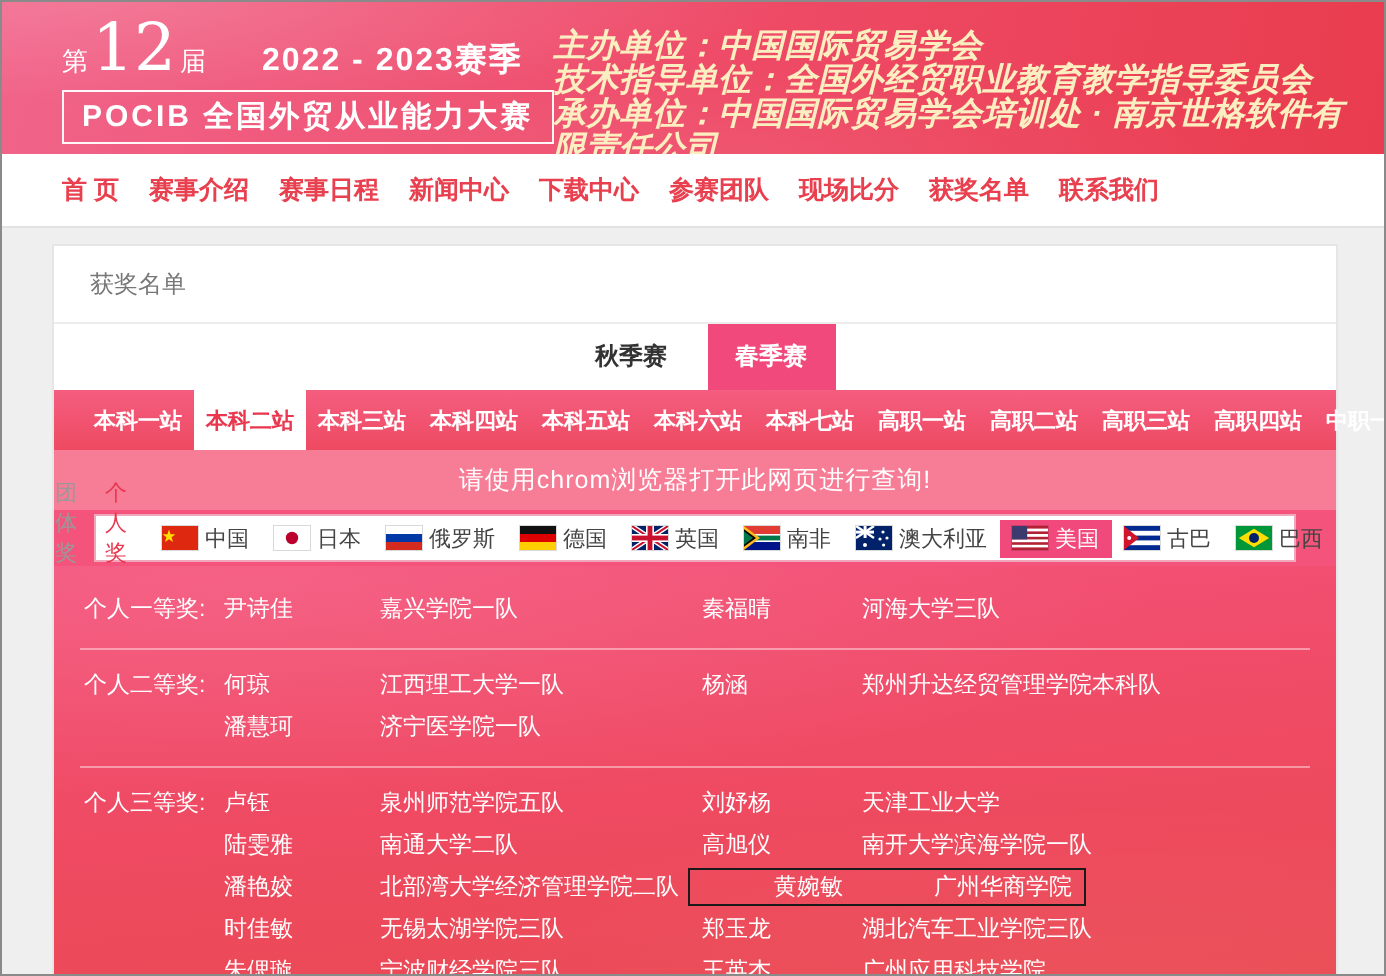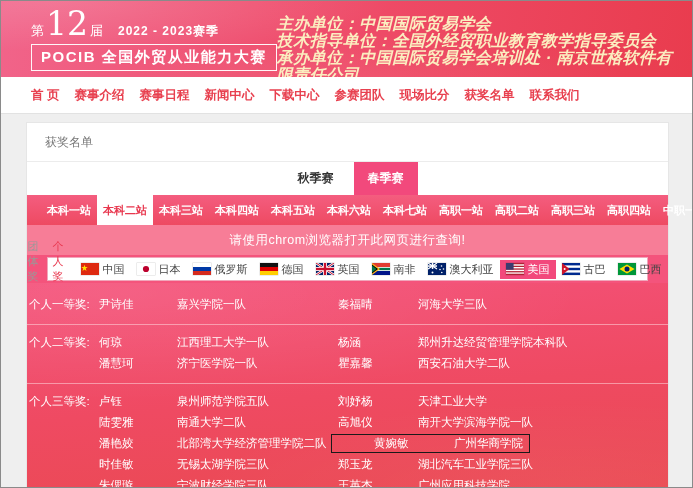--- a/index.html
+++ b/index.html
@@ -12,21 +12,21 @@
     background:
       radial-gradient(90% 120% at 8% 0%, rgba(255,255,255,.14), transparent 55%),
       radial-gradient(60% 90% at 55% 100%, rgba(255,255,255,.06), transparent 60%),
       linear-gradient(100deg, #f1648a 0%, #ee4a66 55%, #e93c4e 100%);
     color:#fff;
   }
   .logo { margin:8px 0 0 30px; }
   .logo-line1 { display:flex; align-items:baseline; }
   .edition-pre, .edition-suf { font-size:13px; }
   .edition-num { font-family:"DejaVu Serif", serif; font-size:33px; line-height:30px; margin:0 2px; }
-  .season-label { font-size:12px; font-weight:bold; margin-left:15px; letter-spacing:1px; }
+  .season-label { font-size:16px; font-weight:bold; margin-left:28px; letter-spacing:1px; }
   .logo-box { margin-top:4px; display:inline-block; border:1px solid rgba(255,255,255,.95); padding:3px 9px; font-size:15px; font-weight:bold; letter-spacing:1.5px; white-space:nowrap; }
   .org-lines { margin:14px 18px 0 0; text-align:left; }
   .org-line { font-size:16px; line-height:17px; color:#fbeec0; font-weight:bold; font-style:italic; letter-spacing:.5px; }
 
   
   .nav { height:36px; flex:0 0 36px; background:#fff; display:flex; align-items:center; padding-left:30px; }
   .nav-item { color:#e8404f; font-size:12.5px; font-weight:bold; margin-right:15px; cursor:pointer; white-space:nowrap; }
 
   
   .main { flex:1; background:#efefef; border-top:1px solid #e2e2e2; padding:8px 25px 8px; }
@@ -53,21 +53,21 @@
   .country.active { background:#f2497c; color:#fff;text-align:right; }
   .flag { display:inline-block; width:18px; height:12px; margin-right:4px; line-height:0; box-shadow:0 0 0 .5px rgba(0,0,0,.15); }
   .flag svg { display:block; }
 
   .awards { flex:1; color:#fff; font-size:11.5px; padding-top:4px;
     background:
       radial-gradient(120% 80% at 15% 5%, rgba(255,255,255,.09), transparent 60%),
       radial-gradient(100% 70% at 85% 95%, rgba(255,255,255,.05), transparent 60%),
       linear-gradient(175deg, #f4527b 0%, #ef4a62 50%, #e9494f 100%);
   }
-  .aw-section { margin:0 0; padding:7px 0 9px; }
+  .aw-section { margin:0 13px; padding:7px 0 9px; }
   .aw-section:not(:last-child) { border-bottom:1px solid rgba(255,215,220,.55); }
   .aw-row { display:flex; align-items:center; height:21px; padding-left:2px; }
   .alabel { width:70px; flex:0 0 70px; }
   .n1 { width:78px; flex:0 0 78px; }
   .s1 { width:160px; flex:0 0 160px; }
   .pair { display:inline-flex; align-items:center; border:1px solid transparent; padding:1px 6px; margin-left:-6px; }
   .pair.boxed { border-color:#1a1a1a;padding-left:42px; }
   .n2 { width:80px; flex:0 0 80px; }
   .s2 { white-space:nowrap; }
 </style>
@@ -283,24 +283,20 @@
               <span class="s1">江西理工大学一队</span>
               <span class="pair">
                 <span class="n2">杨涵</span>
                 <span class="s2">郑州升达经贸管理学院本科队</span>
               </span>
             </div>
             <div class="aw-row">
               <span class="alabel"></span>
               <span class="n1">潘慧珂</span>
               <span class="s1">济宁医学院一队</span>
-              <span class="pair">
-                <span class="n2">瞿嘉馨</span>
-                <span class="s2">西安石油大学二队</span>
-              </span>
             </div>
           </div>
           <div class="aw-section">
             <div class="aw-row">
               <span class="alabel">个人三等奖:</span>
               <span class="n1">卢钰</span>
               <span class="s1">泉州师范学院五队</span>
               <span class="pair">
                 <span class="n2">刘妤杨</span>
                 <span class="s2">天津工业大学</span>

